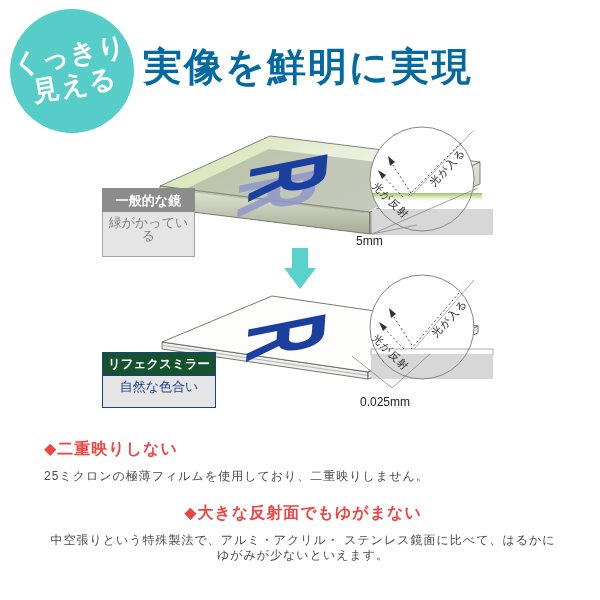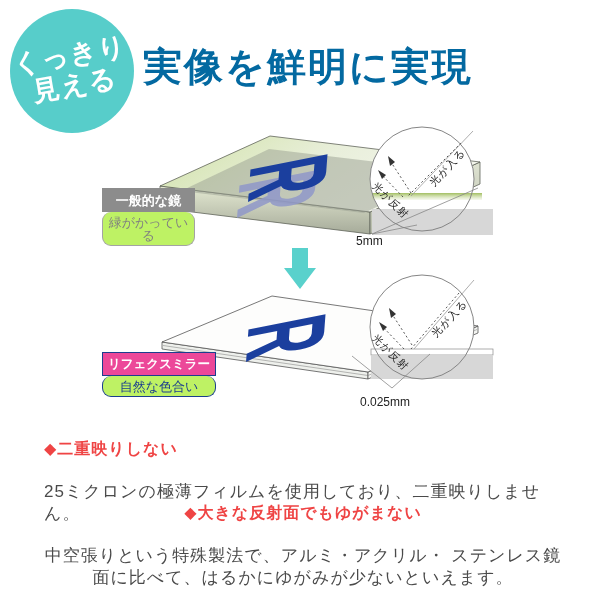--- a/index.html
+++ b/index.html
@@ -14,33 +14,33 @@
               line-height:1.1;text-align:center;letter-spacing:1px;}
   .badge-text span{display:block;}
 
   
   .heading{position:absolute;left:143px;top:40px;font-family:"Liberation Serif","DejaVu Serif",serif;
            font-size:39px;font-weight:600;color:#0369a1;letter-spacing:2px;white-space:nowrap;}
 
   
   .label-box{position:absolute;text-align:center;line-height:1;font-size:13px;}
   .label-box .hd{padding:5px 0 4px;font-weight:bold;color:#fff;}
-  .label-box .sub{background:#bef264;padding:4px 0 3px;border-radius:9px;}
+  .label-box .sub{background:#e5e5e5;padding:4px 0 14px;}
   .box-ordinary{left:102px;top:188px;width:93px;}
   .box-ordinary .hd{background:#8c8c8c;border:1px solid #8c8c8c;}
   .box-ordinary .sub{color:#808080;border:1px solid #a3a3a3;border-top:none;}
   .box-refex{left:102px;top:352px;width:114px;}
-  .box-refex .hd{background:#ec4899;border:1px solid #1b3e8e;font-size:12.5px;}
+  .box-refex .hd{background:#14532d;border:1px solid #1b3e8e;font-size:12.5px;}
   .box-refex .sub{color:#1b3e8e;border:1px solid #1b3e8e;border-top:none;font-weight:normal;}
 
   
   .feature{position:absolute;left:44px;width:518px;}
   .f1{top:439px;} .f2{top:503px;text-align:center;}
   .feature .t{color:#ef4444;font-weight:bold;font-size:16px;letter-spacing:1px;}
-  .feature .b{color:#4a4a4a;font-size:17px;letter-spacing:1px;line-height:1.28;margin-top:21px;}
+  .feature .b{color:#4a4a4a;font-size:12px;letter-spacing:1px;line-height:1.28;margin-top:9px;}
 </style>
 </head>
 <body>
 
 <div class="canvas">
 
   <svg class="art" width="600" height="600" viewBox="0 0 600 600">
     <defs>
       <linearGradient id="topGrad1" x1="0" y1="0" x2="1" y2="0.35">
         <stop offset="0" stop-color="#d0e1a7"></stop>

